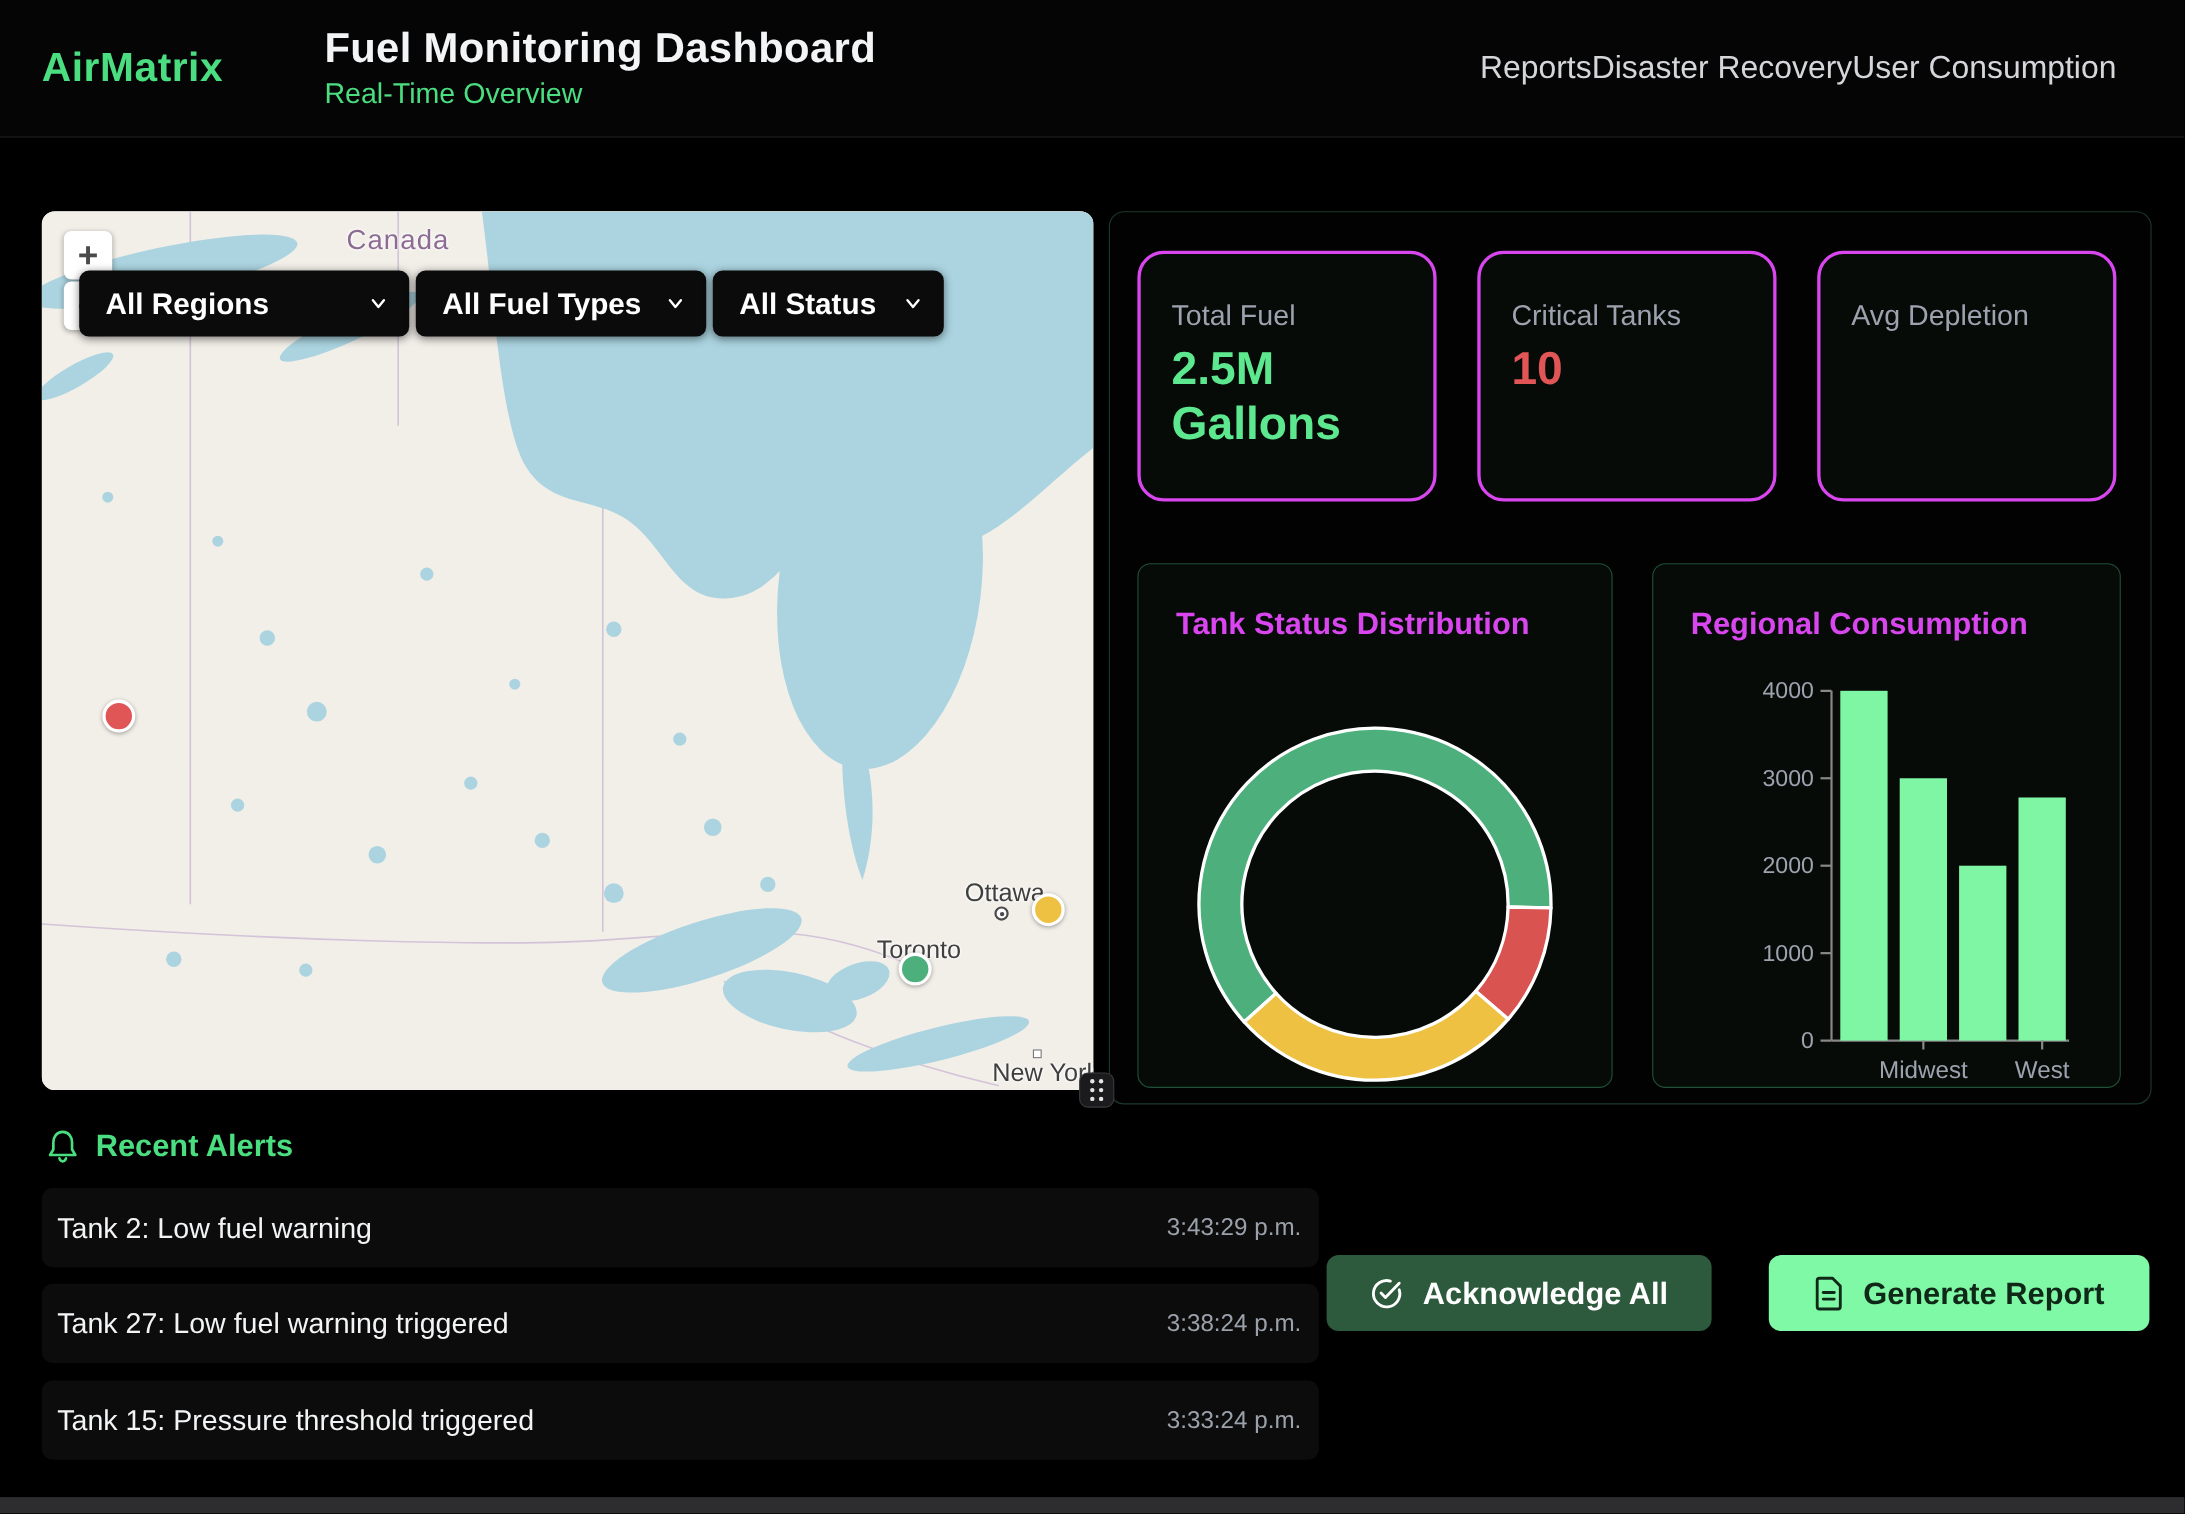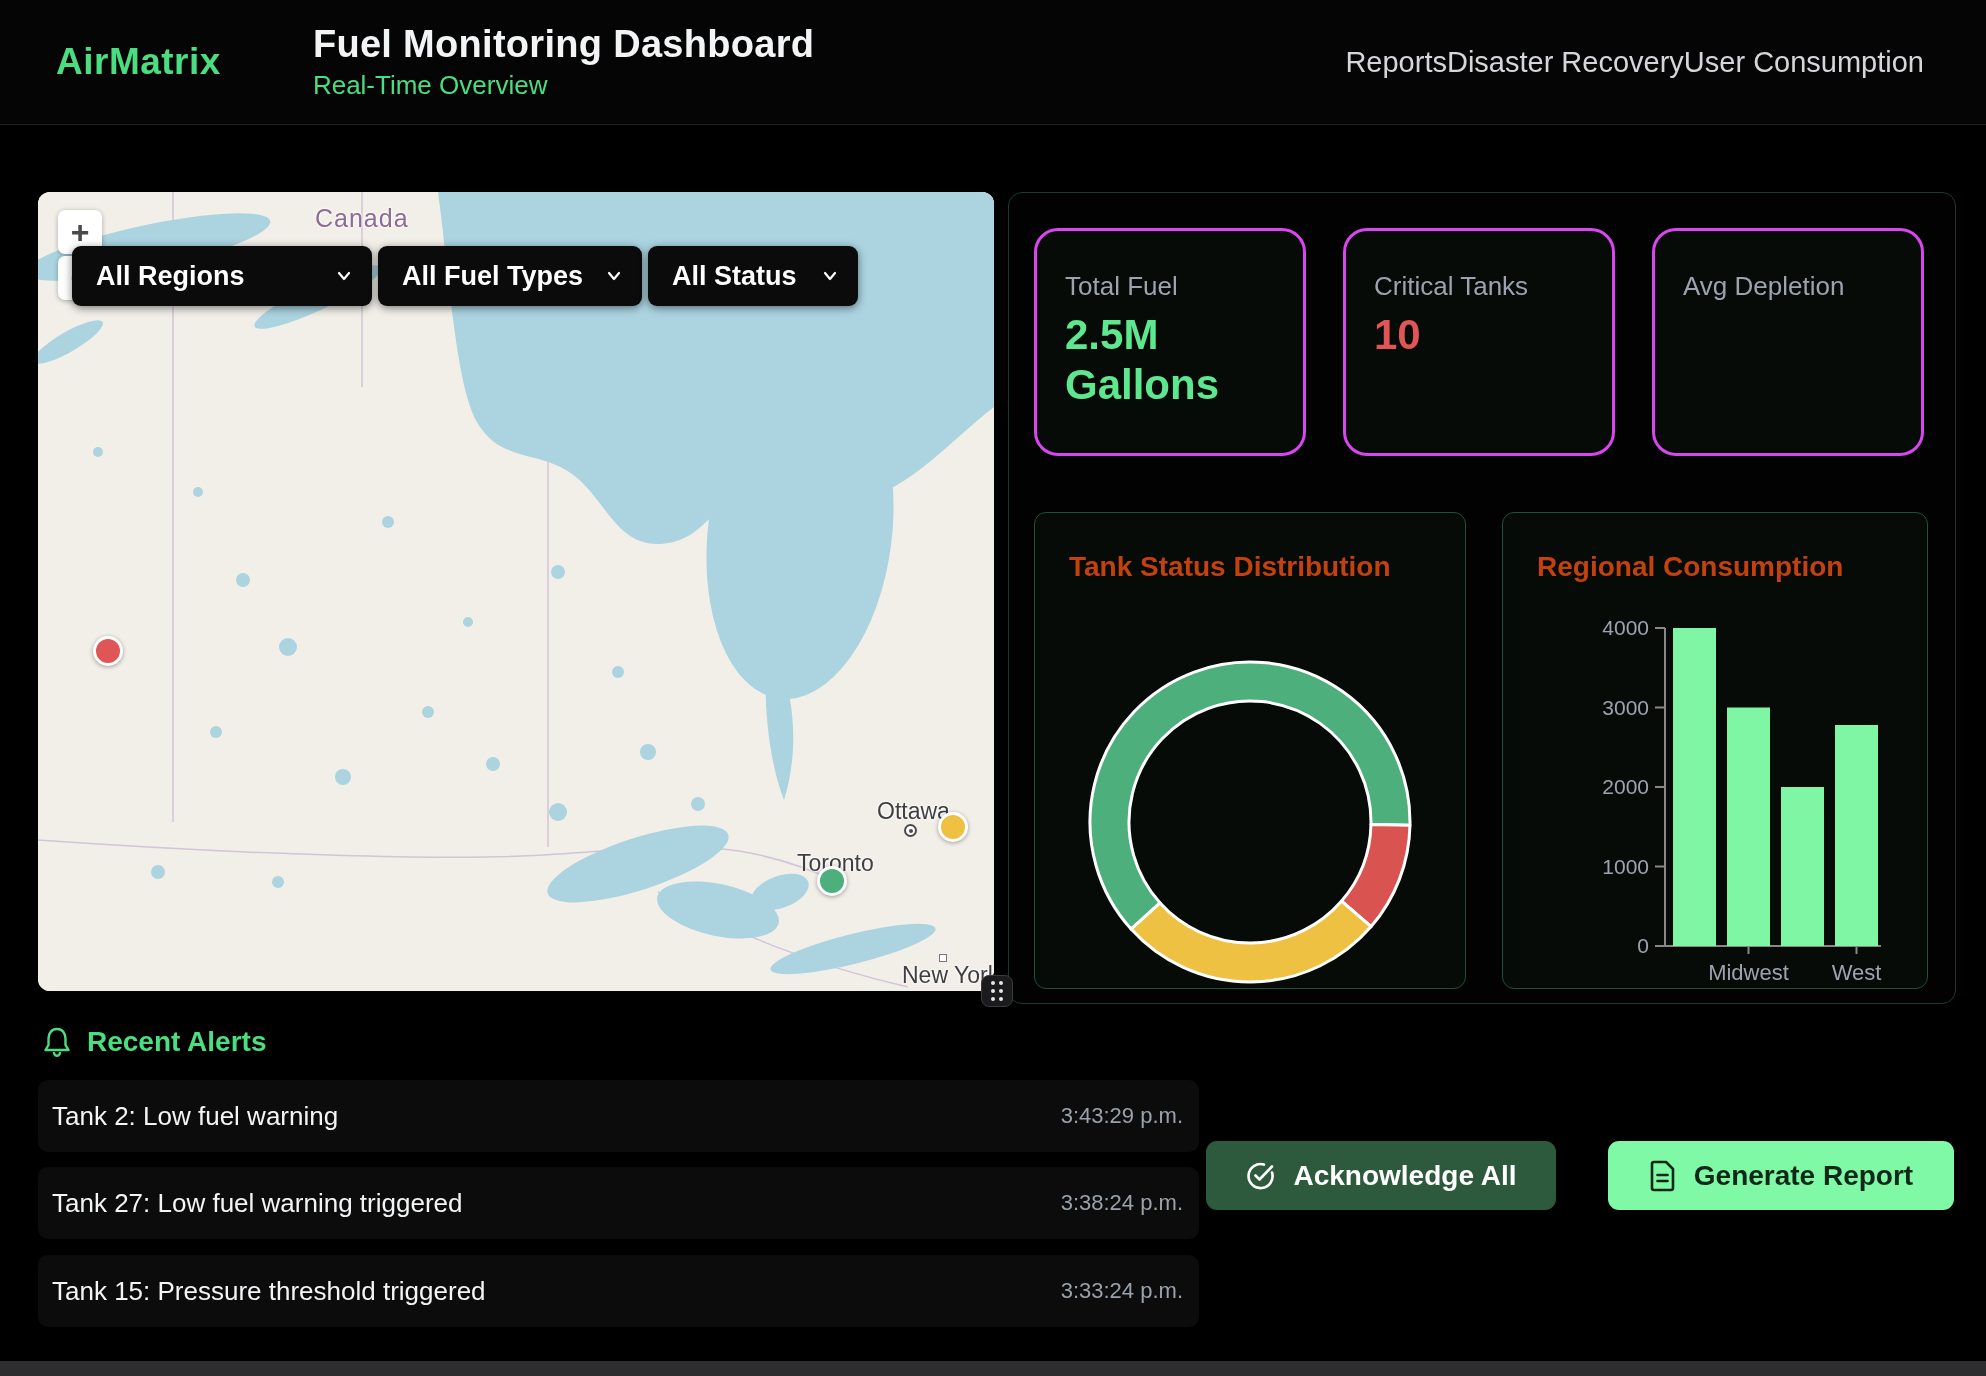--- a/index.html
+++ b/index.html
@@ -1,21 +1,21 @@
 <!DOCTYPE html>
 <html><head>
 <meta charset="utf-8">
 <style>
   * { margin:0; padding:0; box-sizing:border-box; }
   html,body { width:1986px; height:1376px; background:#000; font-family:"Liberation Sans", sans-serif; overflow:hidden; }
   .page { position:relative; width:1986px; height:1376px; background:#000; }
 
   
   .header { position:absolute; left:0; top:0; width:1986px; height:125px; display:flex; align-items:center; border-bottom:1px solid #1f1f1f; background:#050505; z-index:20; }
-  .brand { margin-left:56px; font-size:37px; font-weight:bold; color:#4ade80; letter-spacing:.5px; cursor:pointer; }
+  .brand { margin-left:38px; font-size:37px; font-weight:bold; color:#4ade80; letter-spacing:.5px; cursor:pointer; }
   .title-block { margin-left:92px; }
   .page-title { font-size:38px; font-weight:bold; color:#f3f4f6; letter-spacing:.3px; }
   .page-subtitle { margin-top:4px; font-size:26px; color:#4ade80; }
   .nav { margin-left:auto; display:flex; padding-right:62px; }
   .nav-item { font-size:29px; color:#d4d6da; cursor:pointer; white-space:nowrap; }
 
   
   .map-panel { position:absolute; left:38px; top:192px; width:956px; height:799px; border-radius:12px; overflow:hidden; background:#f2efe9; }
   .map-svg { position:absolute; inset:0; width:100%; height:100%; z-index:1; }
   .map-label { position:absolute; z-index:2; color:#3f3f3f; font-size:23px; text-shadow:0 0 3px #fff,0 0 3px #fff; white-space:nowrap; }
@@ -40,21 +40,21 @@
   
   .right-panel { position:absolute; left:1008px; top:192px; width:948px; height:812px; border:1px solid #1c3b2b; border-radius:14px; background:#010201; padding:35px 0 0 25px; }
   .stats-row { display:flex; gap:37px; }
   .stat-card { width:272px; height:228px; background:#070b08; border:3px solid #d946ef; border-radius:24px; padding:40px 0 12px 28px; }
   .stat-label { font-size:26px; color:#9ca3af; }
   .stat-value { margin-top:8px; font-size:42px; font-weight:bold; line-height:1.18; }
   .charts-row { display:flex; gap:36px; margin-top:56px; }
   .chart-card { position:relative; height:477px; background:#070b08; border:1px solid #215039; border-radius:12px; overflow:hidden; }
   .donut-card { width:432px; }
   .bar-card { width:426px; }
-  .chart-title { position:absolute; left:34px; top:38px; font-size:28px; font-weight:bold; color:#c2410c; z-index:2; }
+  .chart-title { position:absolute; left:34px; top:38px; font-size:28px; font-weight:bold; color:#d946ef; z-index:2; }
   .donut-svg { position:absolute; left:48px; top:142px; width:334px; height:334px; }
   .bar-svg { position:absolute; inset:0; width:426px; height:477px; }
 
   
   .alerts-title-row { position:absolute; left:42px; top:1026px; display:flex; align-items:center; gap:15px; z-index:5; }
   .alerts-title { font-size:28px; font-weight:bold; color:#4ade80; }
   .bell { width:30px; height:32px; }
   .alert-row { position:absolute; left:38px; width:1161px; height:72px; background:#0c0c0c; border-radius:10px; display:flex; align-items:center; justify-content:space-between; padding:0 16px 0 14px; z-index:5; }
   .alert-text { font-size:26px; color:#f3f4f6; }
   .alert-time { font-size:22px; color:#9ba1aa; }

